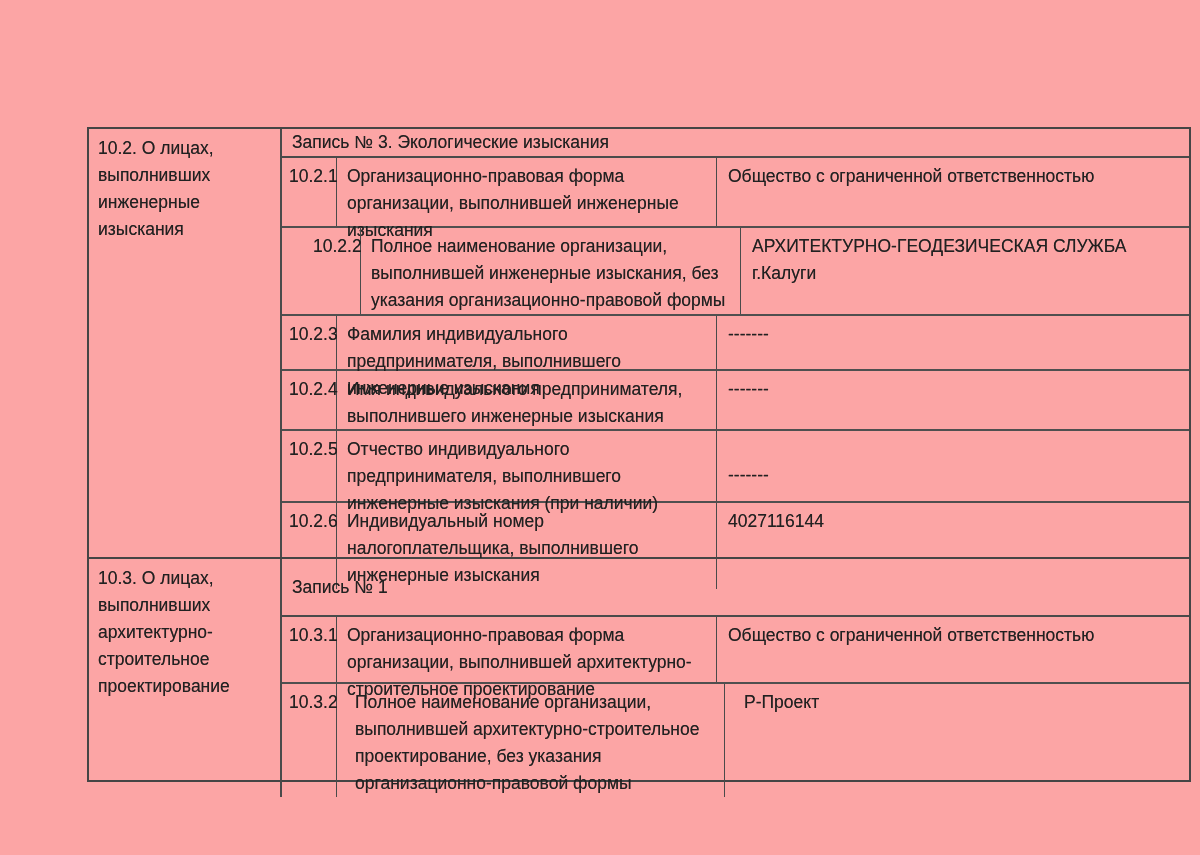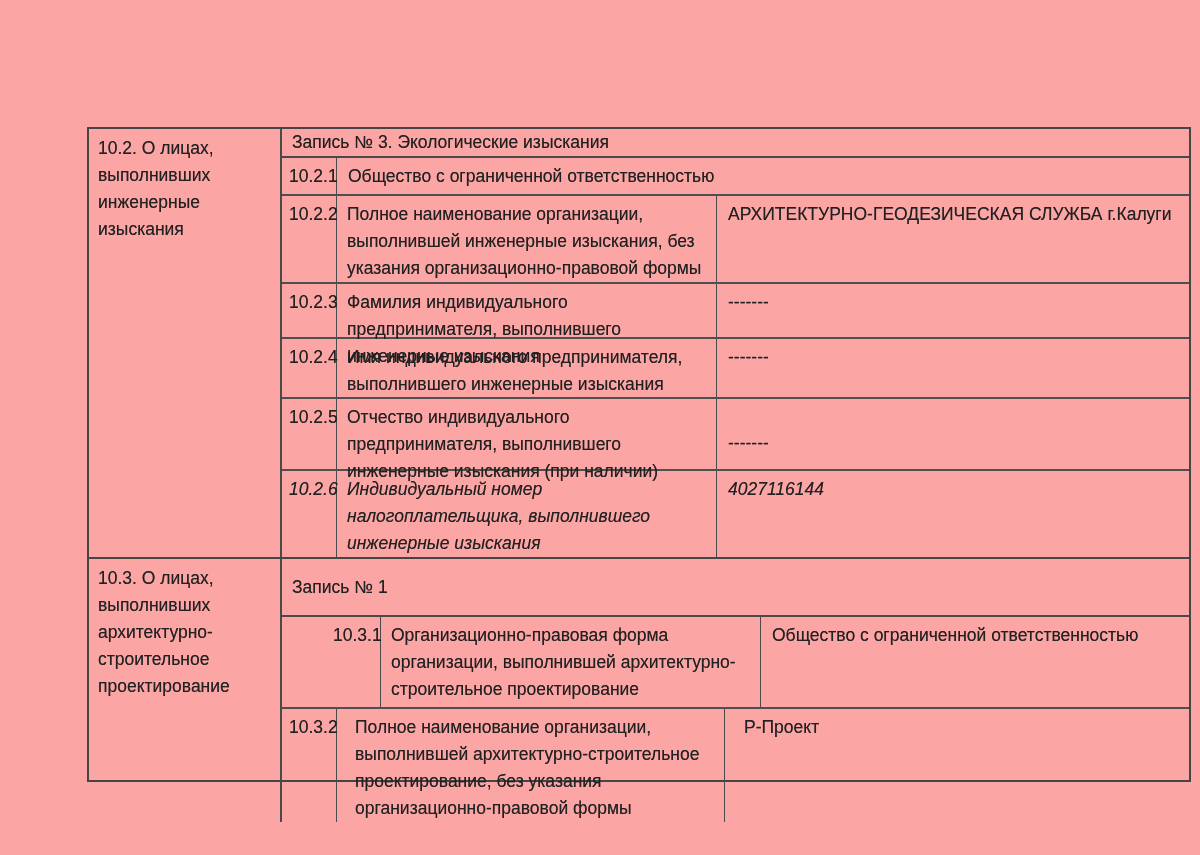--- a/index.html
+++ b/index.html
@@ -59,42 +59,43 @@
     width: 380px;
     border-right: 1.6px solid #4a4a4a;
     padding: 5px 12px 0 10px;
   }
   .cell-value {
     flex: 1;
     padding: 5px 12px 0 11px;
   }
   
   .s1-r1 { height: 70px; }
-  .s1-r2 { height: 100px; }
+  .s1-r2 { height: 100px; padding-left: 24px; }
   .s1-r3 { height: 55px; }
   .s1-r4 { height: 60px; }
   .s1-r5 { height: 72px; }
-  .s1-r6 { flex: 1; font-style: italic; }
-  .s2-r1 { height: 92px; padding-left: 44px; }
+  .s1-r6 { flex: 1; }
+  .s2-r1 { height: 67px; }
   .s2-r2 { flex: 1; gap: 8px; }
   .v-offset { padding-top: 31px; } 
 </style>
 </head>
 <body>
 
 <div class="page">
   <div class="doc-table">
 
     <div class="section section-1">
       <div class="cat-cell">10.2. О лицах, выполнивших инженерные изыскания</div>
       <div class="sec-right">
         <div class="record-header">Запись № 3. Экологические изыскания</div>
 
         <div class="row s1-r1">
           <div class="cell-num">10.2.1</div>
+          <div class="cell-label">Организационно-правовая форма организации, выполнившей инженерные изыскания</div>
           <div class="cell-value">Общество с ограниченной ответственностью</div>
         </div>
 
         <div class="row s1-r2">
           <div class="cell-num">10.2.2</div>
           <div class="cell-label">Полное наименование организации, выполнившей инженерные изыскания, без указания организационно-правовой формы</div>
           <div class="cell-value">АРХИТЕКТУРНО-ГЕОДЕЗИЧЕСКАЯ СЛУЖБА г.Калуги</div>
         </div>
 
         <div class="row s1-r3">

